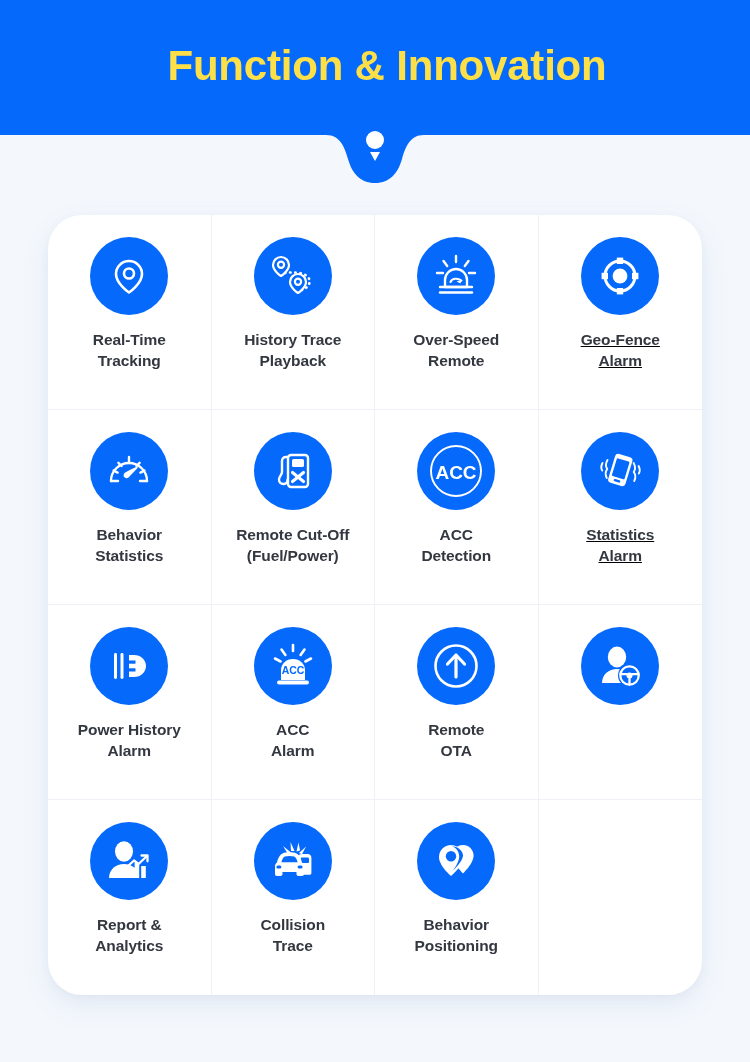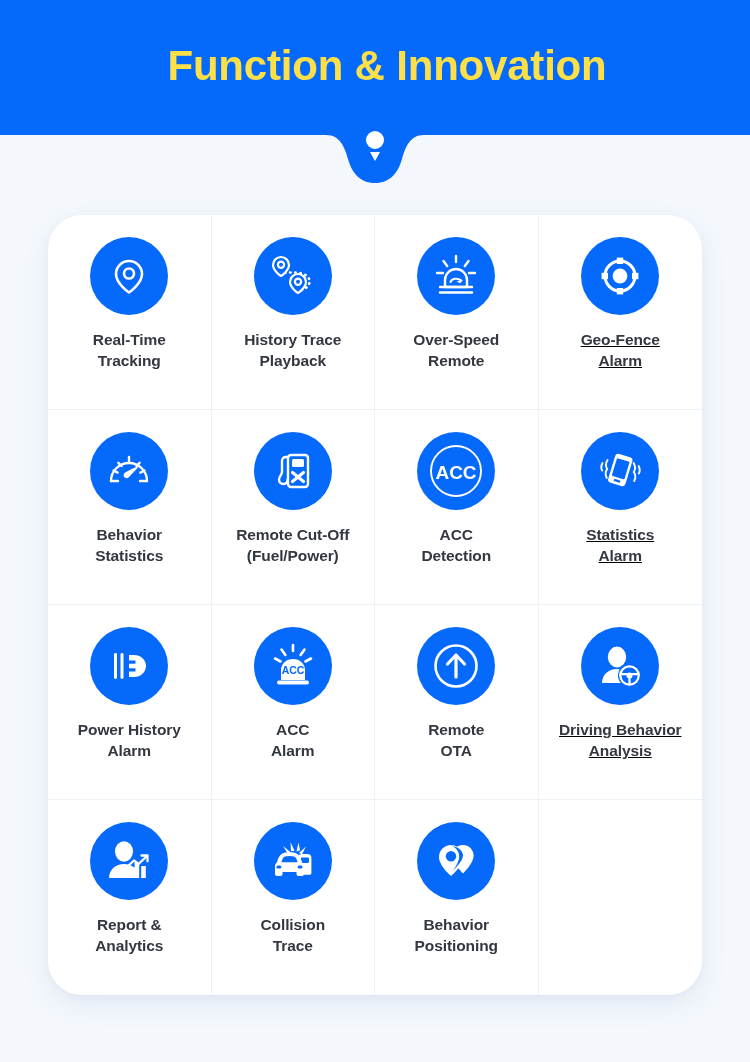--- a/index.html
+++ b/index.html
@@ -339,22 +339,20 @@
             <ellipse cx="22" cy="15" rx="9.2" ry="10.4" fill="#ffffff"></ellipse>
             <path d="M7 41 C7 32.5 13.8 27 22 27 C30.2 27 37 32.5 37 41 Z" fill="#ffffff"></path>
             <circle cx="34.5" cy="33.5" r="11.5" fill="#0569fc"></circle>
             <circle cx="34.5" cy="33.5" r="9.2" fill="none" stroke="#ffffff" stroke-width="2.3"></circle>
             <circle cx="34.5" cy="33.5" r="3" fill="#ffffff"></circle>
             <path d="M25.6 32.2 H31.6" stroke="#ffffff" stroke-width="2.3" stroke-linecap="round"></path>
             <path d="M37.4 32.2 H43.4" stroke="#ffffff" stroke-width="2.3" stroke-linecap="round"></path>
             <path d="M34.5 36.8 V42.6" stroke="#ffffff" stroke-width="2.3" stroke-linecap="round"></path>
           </svg>
         </div>
-        <div class="cell-label">Driving Behavior
-Analysis</div>
       </div>
 
       <div class="cell">
         <div class="icon-circle">
           <svg width="50" height="48" viewBox="0 0 50 48" fill="none">
             <ellipse cx="20" cy="14.5" rx="9" ry="10.2" fill="#ffffff"></ellipse>
             <path d="M5 41 C5 32.6 11.7 27 20 27 C28.3 27 35 32.6 35 41 Z" fill="#ffffff"></path>
             <rect x="24" y="31" width="4.6" height="10" fill="#ffffff"></rect>
             <rect x="30.6" y="26" width="4.6" height="15" fill="#ffffff"></rect>
             <rect x="37.2" y="29" width="4.6" height="12" fill="#ffffff"></rect>

